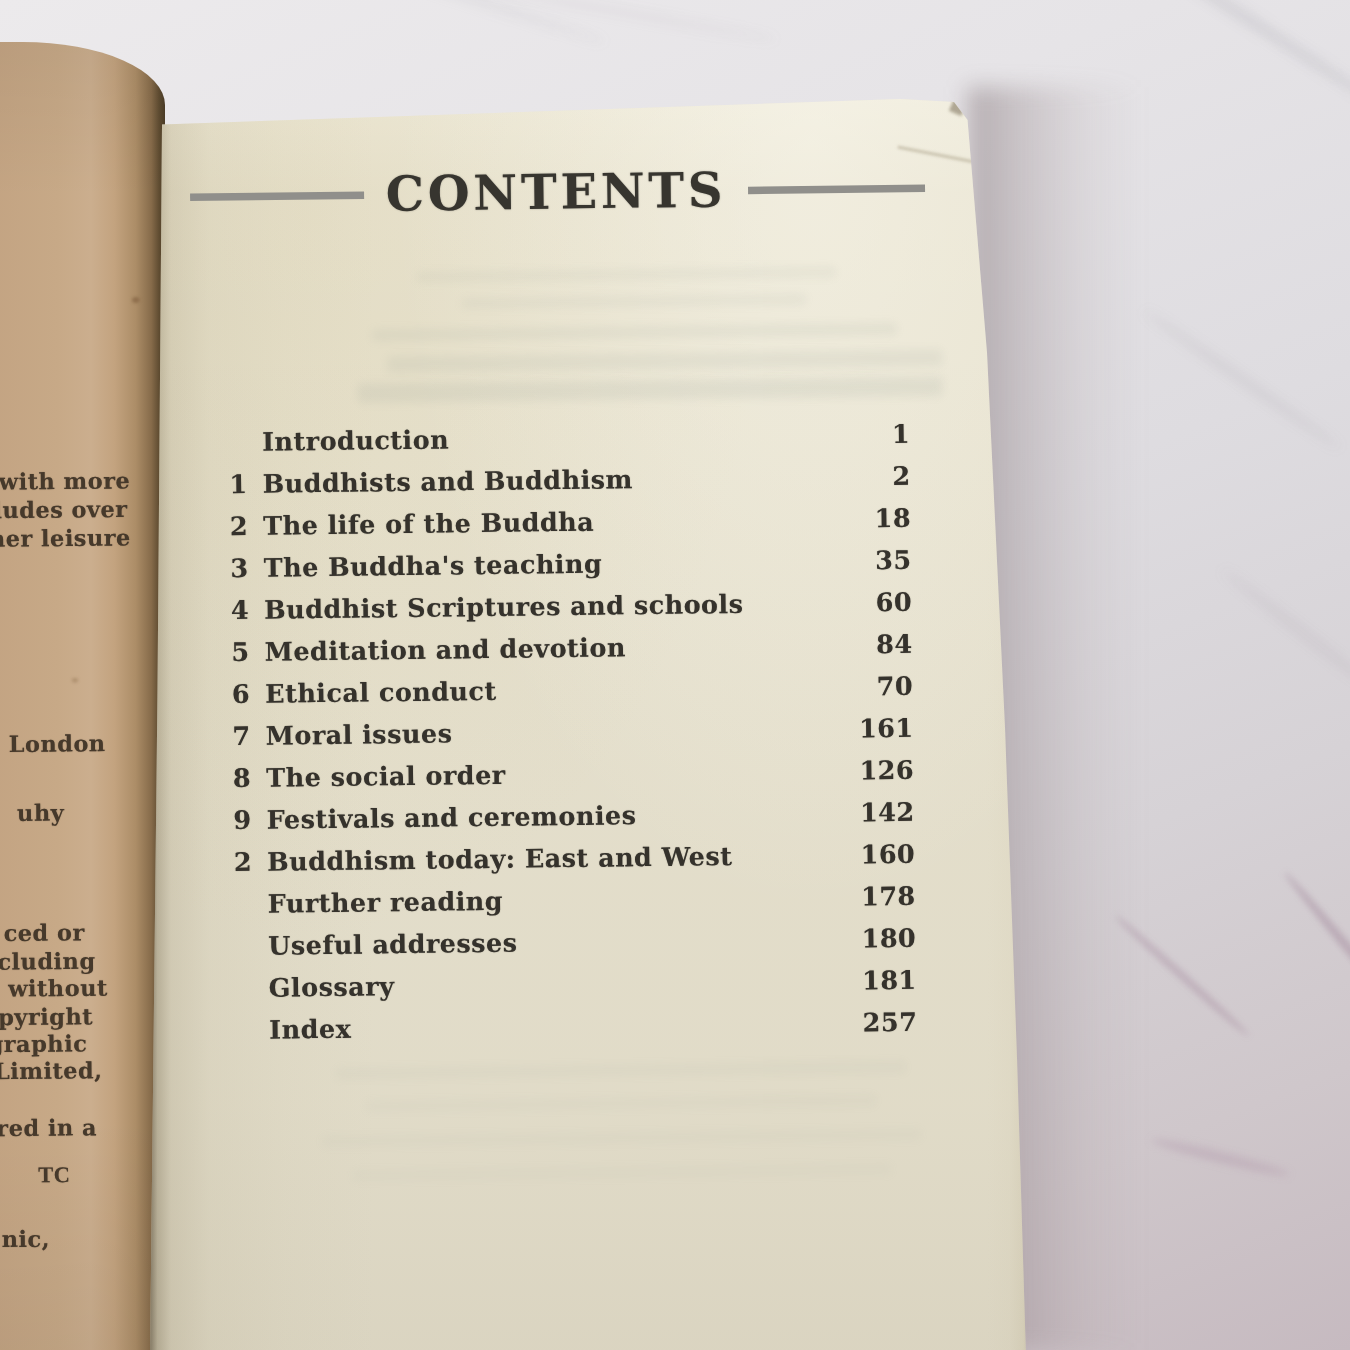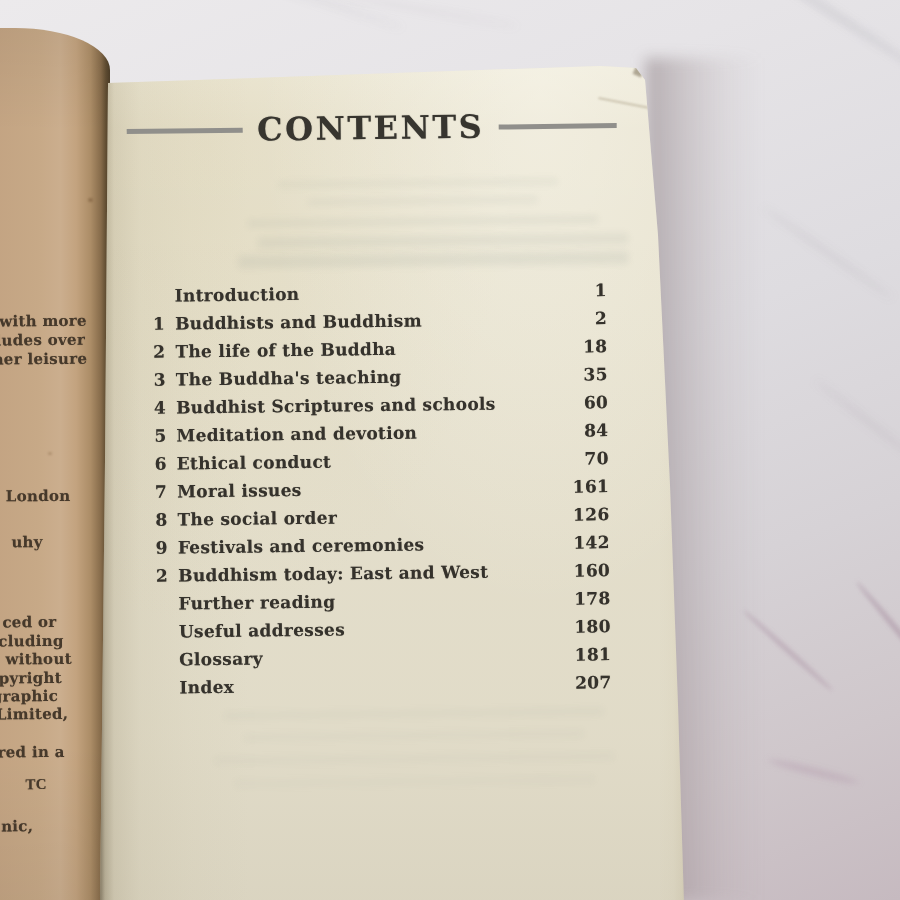--- a/index.html
+++ b/index.html
@@ -231,17 +231,17 @@
           <span class="toc-page">180</span>
         </div>
         <div class="toc-row">
           <span class="toc-num"></span>
           <span class="toc-title">Glossary</span>
           <span class="toc-page">181</span>
         </div>
         <div class="toc-row">
           <span class="toc-num"></span>
           <span class="toc-title">Index</span>
-          <span class="toc-page">207</span>
+          <span class="toc-page">257</span>
         </div>
       </div>
   </div>
 </div>
 
 </body></html>

